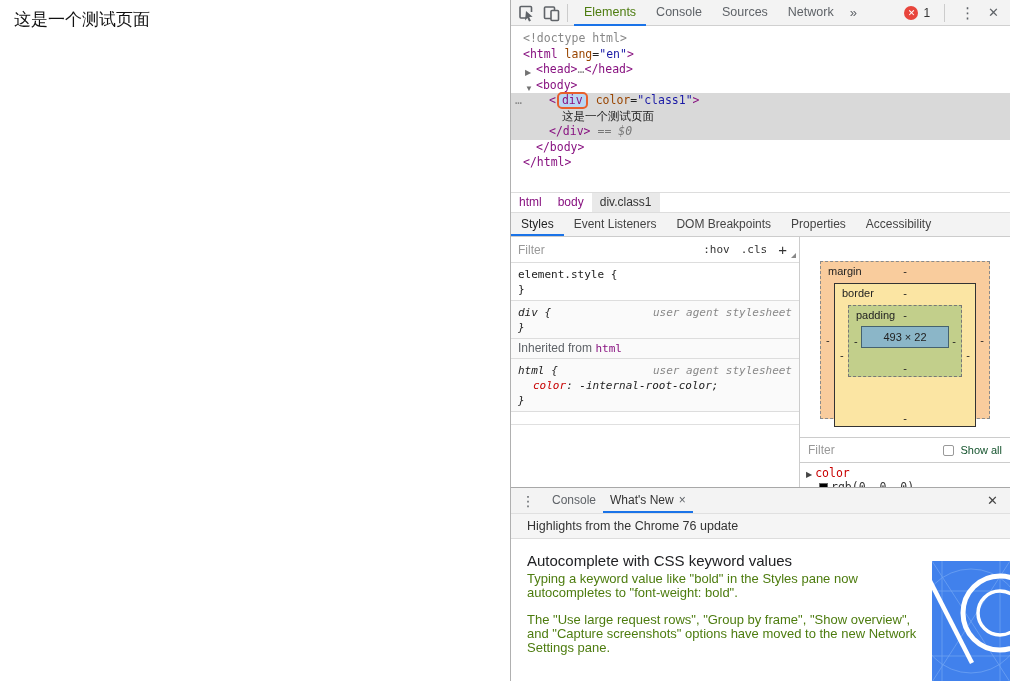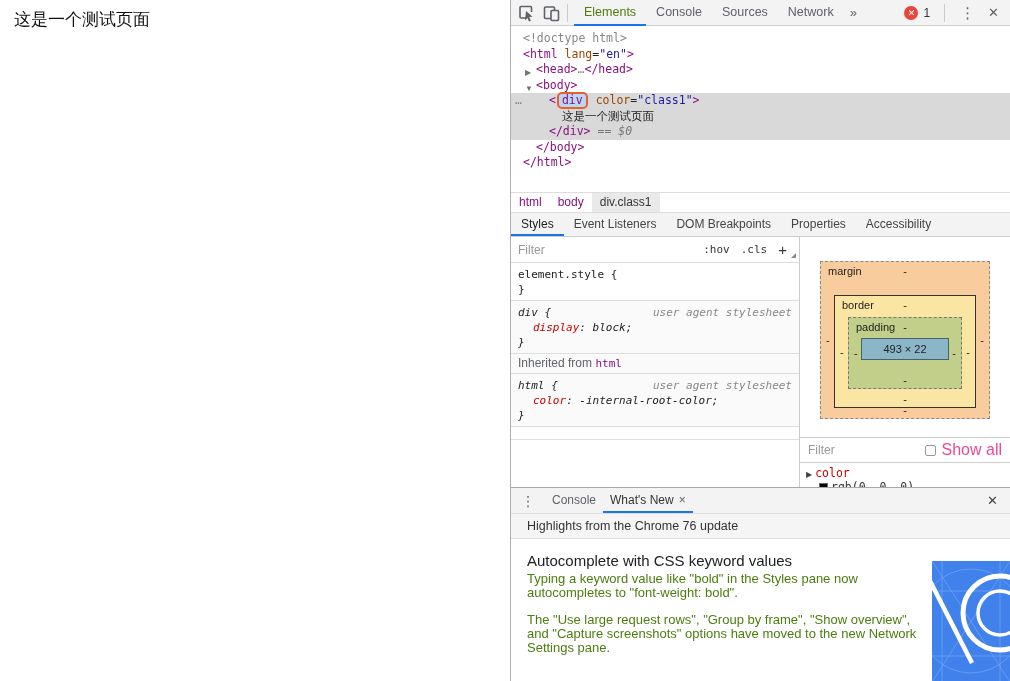--- a/index.html
+++ b/index.html
@@ -66,33 +66,33 @@
   .prop-line { padding-left:15px; }
   .prop-name { color:#c80000; }
   .inh-bar { background:#fafafa; border-bottom:1px solid #ddd; font-size:12px; color:#5f6368; padding:2px 7px 3px; }
   .inh-target { font-family:"DejaVu Sans Mono",monospace; font-size:11px; color:#881280; }
   .tail-line { height:13px; border-bottom:1px solid #e0e0e0; }
 
   
   .computed-pane { position:relative; flex:1; overflow:hidden; }
   .box-model { position:absolute; top:24px; left:20px; width:170px; height:158px; background:#f9cc9d; border:1px dashed #8a8a8a; font-size:11px; color:#222; }
   .bm-inner { position:absolute; }
-  .bm-border { left:13px; right:13px; top:21px; height:113px; background:#fbe5a3; border:1px solid #333;margin-top:12px; }
+  .bm-border { left:13px; right:13px; top:21px; height:144px; background:#fbe5a3; border:1px solid #333; }
   .bm-padding { left:13px; right:13px; top:21px; height:72px; background:#c2cf8b; border:1px dashed #777; }
   .bm-content { left:12px; right:12px; top:20px; height:22px; background:#8bb6c8; border:1px solid #45626f; display:flex; align-items:center; justify-content:center; }
   .bm-label { position:absolute; top:3px; left:7px; }
   .d-top { position:absolute; top:3px; left:50%; transform:translateX(-50%); }
   .d-bottom { position:absolute; bottom:2px; left:50%; transform:translateX(-50%); }
   .d-left { position:absolute; left:5px; top:50%; transform:translateY(-50%); }
   .d-right { position:absolute; right:5px; top:50%; transform:translateY(-50%); }
 
   .computed-filter { position:absolute; top:200px; left:0; right:0; height:25px; border-top:1px solid #ccc; display:flex; align-items:center; padding:0 8px; }
   .cf-ph { color:#999; font-size:12px; flex:1; }
   .cf-check { width:11px; height:11px; border:1px solid #999; border-radius:2px; background:#fff; flex:none; }
-  .cf-label { font-size:16px; color:#ec4899; margin-left:6px; }
+  .cf-label { font-size:11px; color:#14532d; margin-left:6px; }
   .computed-list { position:absolute; top:225px; bottom:0; left:0; right:0; border-top:1px solid #ccc; overflow:hidden; font-family:"DejaVu Sans Mono",monospace; font-size:11.5px; padding:3px 6px; }
   .cl-arrow { display:inline-block; font-size:8px; color:#444; margin-right:3px; font-family:"Liberation Sans",sans-serif; }
   .cl-prop { color:#c80000; }
   .cl-val-line { padding-left:13px; color:#333; }
   .swatch { display:inline-block; width:9px; height:9px; background:#000; border:1px solid #666; margin-right:3px; vertical-align:-1px; }
 
   
   .drawer { flex:1; display:flex; flex-direction:column; border-top:1px solid #a8a8a8; }
   .drawer-tabbar { height:25px; flex:none; background:#f3f3f3; display:flex; align-items:center; font-size:12px; color:#5f6368; }
   .dr-kebab { font-size:14px; color:#5f6368; padding:0 10px; }
@@ -180,21 +180,20 @@
           <div class="corner-tri"></div>
         </div>
 
         <div class="sec">
           <div><span>element.style</span> <span>{</span></div>
           <div><span>}</span></div>
         </div>
 
         <div class="sec ua">
           <div><span class="origin">user agent stylesheet</span><span>div</span> <span>{</span></div>
-          <div class="prop-line"><span class="prop-name">display</span><span>: block;</span></div>
           <div><span>}</span></div>
         </div>
 
         <div class="inh-bar">
           <span>Inherited from</span>
           <span class="inh-target">html</span>
         </div>
 
         <div class="sec ua">
           <div><span class="origin">user agent stylesheet</span><span>html</span> <span>{</span></div>

